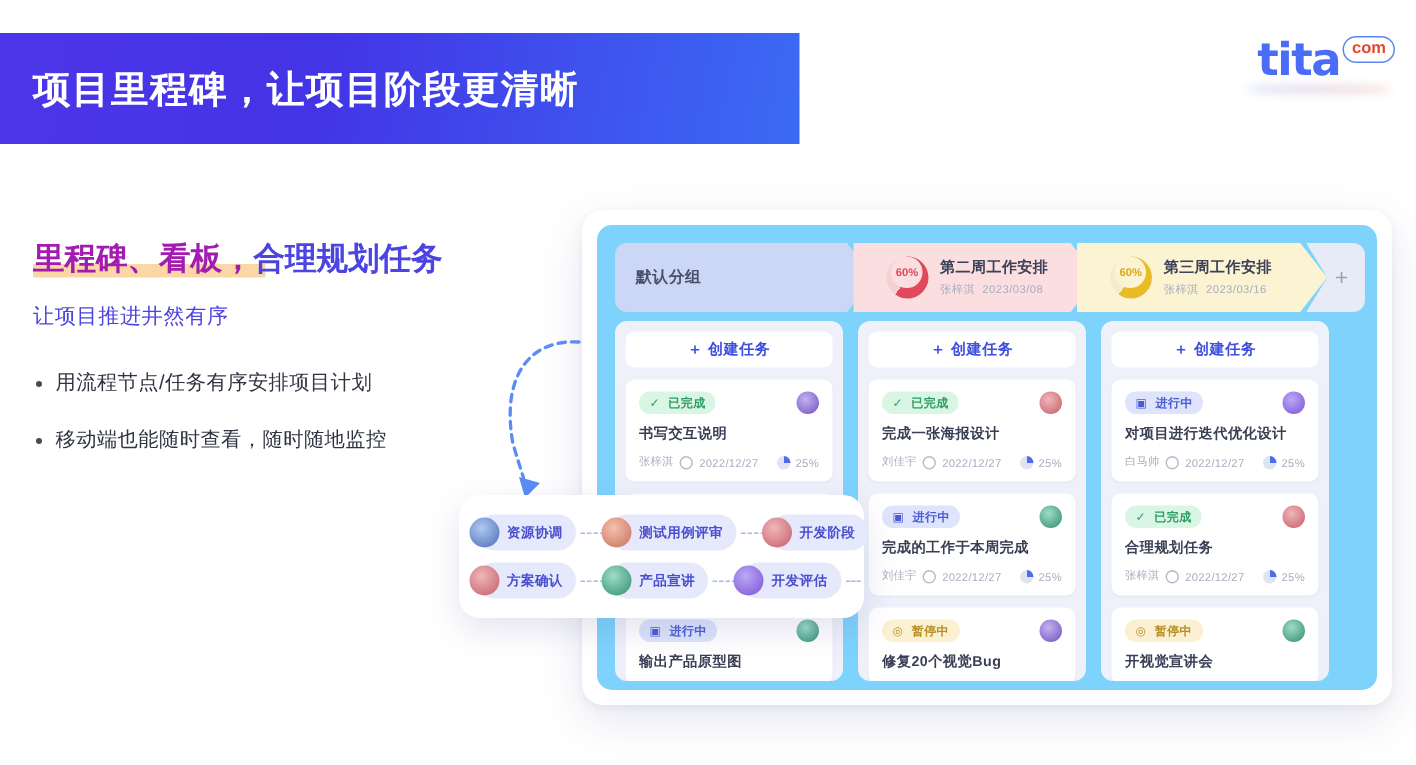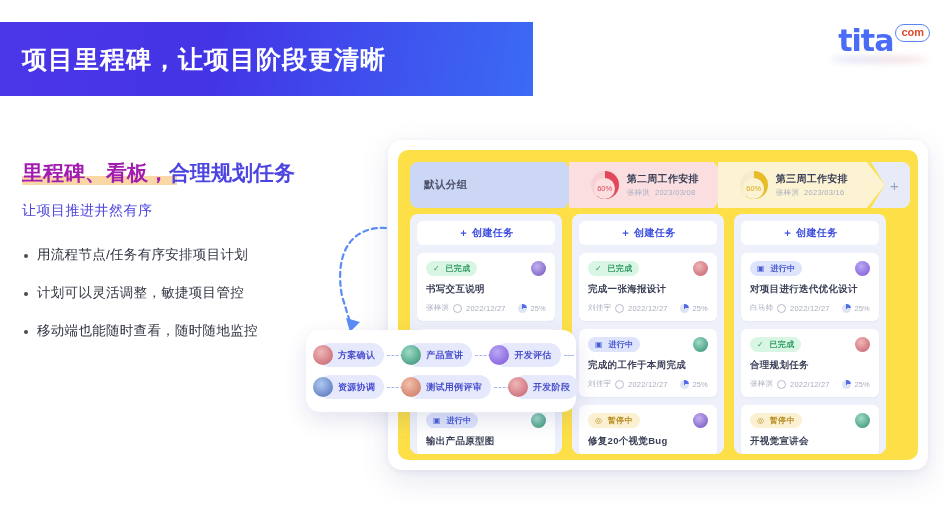--- a/index.html
+++ b/index.html
@@ -73,21 +73,21 @@
   .panel-wrap{
     position:absolute;left:388px;top:140px;width:540px;height:330px;
   }
   .panel{
     position:absolute;inset:0;background:#ffffff;border-radius:14px;
     box-shadow:0 10px 30px rgba(60,70,140,.13), 0 2px 6px rgba(60,70,140,.07);
     overflow:hidden;
   }
   .panel-inner{
     position:absolute;left:10px;top:10px;right:10px;bottom:10px;
-    background:#fde047;border-radius:10px;
+    background:#7dd3fc;border-radius:10px;
   }
 
   
   .ms-row{
     position:absolute;left:12px;top:12px;right:8px;height:46px;
     display:flex;align-items:stretch;
   }
   .chev{
     position:relative;height:46px;display:flex;align-items:center;
     padding-left:14px;box-sizing:border-box;
@@ -97,22 +97,22 @@
   .chev-pink{background:#fbdfe0;width:166px;margin-left:-14px;padding-left:22px;}
   .chev-yellow{background:#fcf3d2;width:170px;margin-left:-14px;padding-left:22px;}
   .chev-add{
     background:#e6ebf7;width:40px;margin-left:-14px;padding-left:0;
     justify-content:center;border-radius:0 8px 8px 0;
     clip-path:polygon(0 0, 100% 0, 100% 100%, 0 100%, 14px 50%);
   }
   .chev-label{font-size:10.5px;color:#4b5068;font-weight:bold;letter-spacing:.4px;}
   .ring{
     width:28px;height:28px;border-radius:50%;flex:none;margin-right:8px;
-    display:flex;align-items:flex-end;justify-content:center;
-    font-size:7.5px;font-weight:normal;
+    display:flex;align-items:flex-start;justify-content:center;
+    font-size:7.5px;font-weight:bold;
   }
   .ring-red{
     background:conic-gradient(#e2485c 0 60%, #f6d0d3 60% 100%);
     color:#e2485c;
   }
   .ring-yellow{
     background:conic-gradient(#e8bb29 0 60%, #f6eccb 60% 100%);
     color:#d9a91e;
   }
   .ring::after{
@@ -241,24 +241,20 @@
     <span class="hl">里程碑、看板，</span><span class="rest">合理规划任务</span>
   </div>
   <div class="sub-sub">让项目推进井然有序</div>
   <div class="bullets">
     <div class="bullet">
       <span class="dot"></span>
       <span>用流程节点/任务有序安排项目计划</span>
     </div>
     <div class="bullet">
       <span class="dot"></span>
-      <span>计划可以灵活调整，敏捷项目管控</span>
-    </div>
-    <div class="bullet">
-      <span class="dot"></span>
       <span>移动端也能随时查看，随时随地监控</span>
     </div>
   </div>
 </div>
 
 <div class="panel-wrap">
   <div class="panel">
     <div class="panel-inner">
 
       <div class="ms-row">
@@ -455,45 +451,45 @@
 </div>
 
 <svg class="arrow-svg" viewBox="0 0 60 120">
   <path d="M56 10 C 22 8, 4 34, 12 78 L 20 104" fill="none" stroke="#5b8cf5" stroke-width="2.2" stroke-dasharray="5 4" stroke-linecap="round"></path>
   <polygon points="16,100 30,104 20,114" fill="#5b8cf5"></polygon>
 </svg>
 
 <div class="flow">
   <div class="flow-row">
     <div class="node">
+      <span class="node-av av6"></span>
+      <span class="node-label">资源协调</span>
+    </div>
+    <span class="conn"></span>
+    <div class="node">
+      <span class="node-av av5"></span>
+      <span class="node-label">测试用例评审</span>
+    </div>
+    <span class="conn"></span>
+    <div class="node">
+      <span class="node-av av2"></span>
+      <span class="node-label">开发阶段</span>
+    </div>
+  </div>
+
+  <div class="flow-row">
+    <div class="node">
       <span class="node-av av2"></span>
       <span class="node-label">方案确认</span>
     </div>
     <span class="conn"></span>
     <div class="node">
       <span class="node-av av3"></span>
       <span class="node-label">产品宣讲</span>
     </div>
     <span class="conn"></span>
     <div class="node">
       <span class="node-av av4"></span>
       <span class="node-label">开发评估</span>
     </div>
     <span class="conn conn-tail"></span>
   </div>
-
-  <div class="flow-row">
-    <div class="node">
-      <span class="node-av av6"></span>
-      <span class="node-label">资源协调</span>
-    </div>
-    <span class="conn"></span>
-    <div class="node">
-      <span class="node-av av5"></span>
-      <span class="node-label">测试用例评审</span>
-    </div>
-    <span class="conn"></span>
-    <div class="node">
-      <span class="node-av av2"></span>
-      <span class="node-label">开发阶段</span>
-    </div>
-  </div>
 </div>
 
 </body></html>

